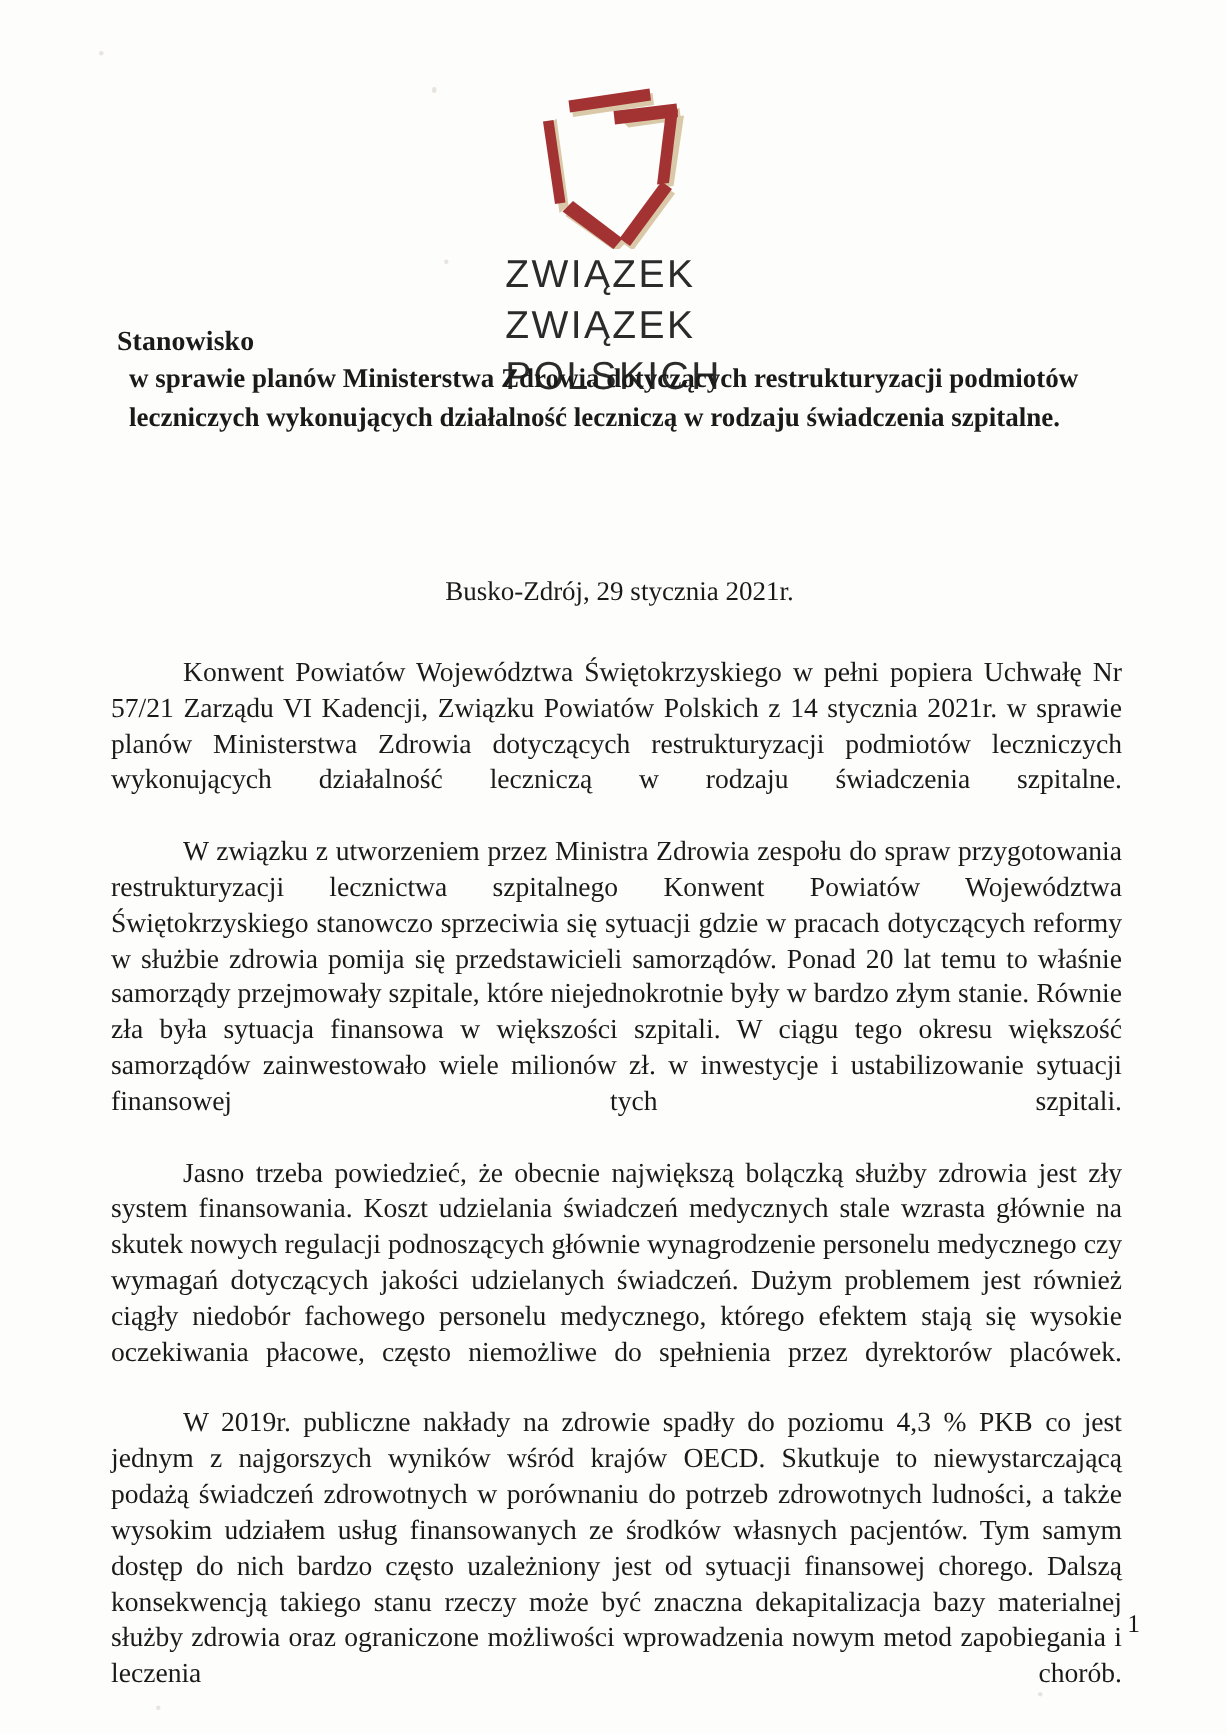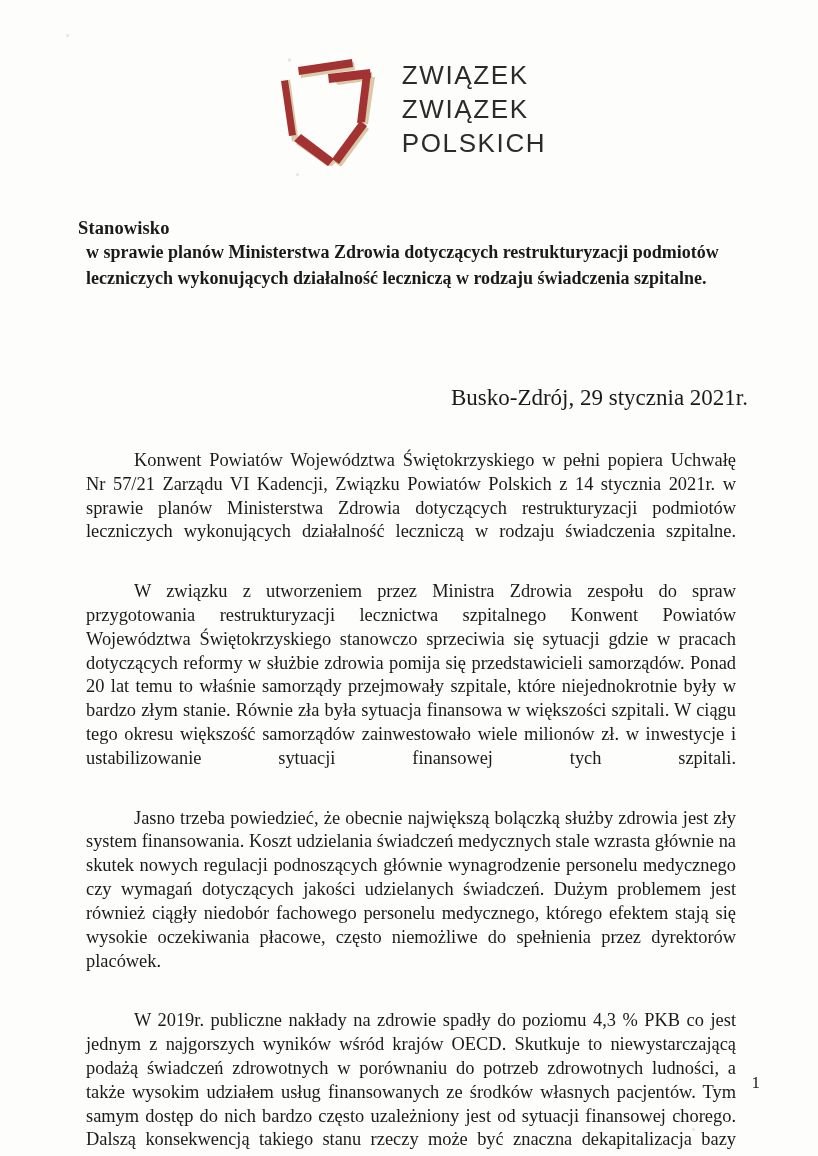--- a/index.html
+++ b/index.html
@@ -31,21 +31,21 @@
   }
 
   
   .logo-block {
     position: absolute;
     left: 0; right: 0;
     top: 54px;
     display: flex;
     justify-content: center;
     align-items: center;
-    gap: 18px;
+    flex-direction: column;
   }
   .logo-mark {
     position: relative;
     width: 112px;
     height: 112px;
   }
   .logo-mark svg { display: block; }
 
   .logo-words {
     display: flex;
@@ -86,38 +86,38 @@
     font-weight: bold;
     line-height: 1.42;
     padding: 0 8px;
   }
 
   .dateline {
     position: absolute;
     left: 78px;
     right: 70px;
     top: 383px;
-    text-align: right;
-    font-size: 23px;
+    text-align: center;
+    font-size: 18px;
     line-height: 1.3;
   }
 
   
   .body-wrap {
     position: absolute;
     left: 74px;
     right: 70px;
     top: 437px;
     font-size: 18.4px;
     line-height: 1.295;
     text-align: justify;
     text-justify: inter-word;
   }
   .body-wrap p {
-    margin: 12px;
+    margin: 0;
     text-indent: 48px;
     text-align: justify;
   }
   
   .body-wrap p::after {
     content: "";
     display: inline-block;
     width: 100%;
   }
 

